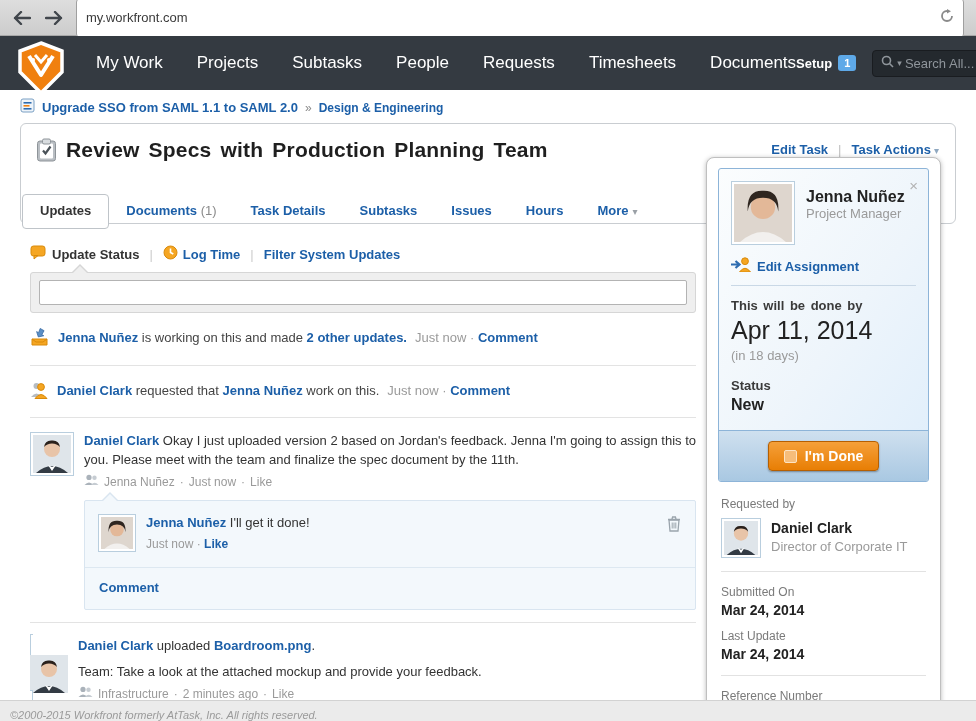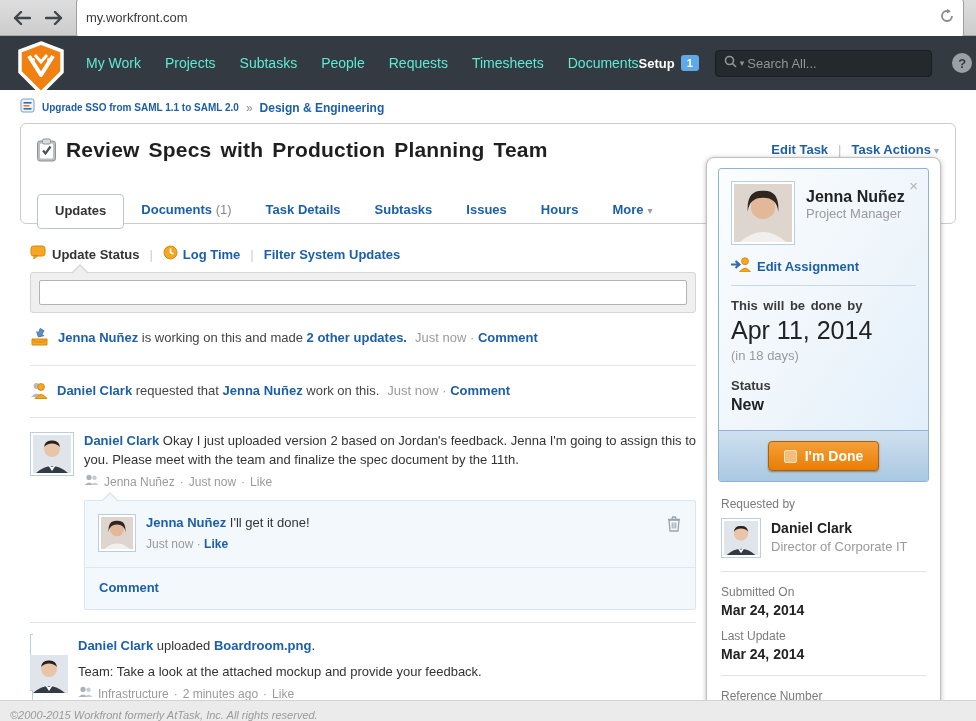--- a/index.html
+++ b/index.html
@@ -15,51 +15,51 @@
     display:flex; align-items:center; padding:0 12px; gap:12px; }
   .nav-arrow { width:20px; height:20px; display:flex; align-items:center; justify-content:center; cursor:pointer; }
   .url-bar { flex:1; height:40px; background:#fff; border:1px solid #9f9f9f; border-radius:4px;
     display:flex; align-items:center; padding:0 9px; font-size:13px; color:#3a3a3a; }
   .url-bar .reload { margin-left:auto; }
 
   
   .navbar { height:54px; background:#343a41; display:flex; align-items:center; padding:0 16px 0 0; position:relative; }
   .wf-logo { position:absolute; left:16px; top:5px; z-index:6; cursor:pointer; }
   .nav-items { display:flex; gap:24px; margin-left:86px; }
-  .nav-item { color:#5eead4; font-size:14px; cursor:pointer; white-space:nowrap; }
+  .nav-item { color:#ffffff; font-size:17px; cursor:pointer; white-space:nowrap;margin-left:10px; }
   .setup-wrap { margin-left:auto; display:flex; align-items:center; gap:6px; cursor:pointer; }
   .setup-label { color:#fff; font-size:13px; font-weight:bold; }
   .setup-badge { background:#5ea9e8; color:#fff; font-size:11px; font-weight:bold; padding:2px 6px; border-radius:3px; }
   .search-box { width:228px; height:27px; background:#24292e; border:1px solid #191c20; border-radius:4px;
     display:flex; align-items:center; padding:0 8px; gap:3px; margin:0 20px 0 16px; }
   .search-box input { flex:1; background:transparent; border:none; outline:none; color:#cfd3d7; font-size:13px; min-width:0; }
   .search-box input::placeholder { color:#8f959b; }
   .search-caret { color:#8f959b; font-size:9px; }
   .nav-right { display:flex; align-items:center; gap:13px; }
   .help-circle { width:20px; height:20px; border-radius:50%; background:#9aa0a6; color:#343a41;
     font-weight:bold; font-size:13px; display:flex; align-items:center; justify-content:center; cursor:pointer; }
   .star-icon { color:#9aa0a6; font-size:19px; cursor:pointer; line-height:1; }
 
   
   .breadcrumb { padding:8px 20px 6px; display:flex; align-items:center; gap:7px; }
-  .bc-project { color:#1c5fa8; font-weight:bold; font-size:10px; }
+  .bc-project { color:#1c5fa8; font-weight:bold; font-size:13px; }
   .bc-chevron { color:#8a8a8a; font-size:12px; }
   .bc-section { color:#1c5fa8; font-weight:bold; font-size:12px; }
 
   
   .main-wrap { position:relative; margin:0 20px; }
   .header-card { border:1px solid #c9cdd1; border-radius:6px; height:101px; position:relative; background:#fff; }
   .title-row { display:flex; align-items:flex-start; padding:14px 16px 0 15px; gap:9px; }
   .page-title { font-size:21px; font-weight:bold; color:#1f1f1f; letter-spacing:.2px; word-spacing:3px; }
   .header-links { margin-left:auto; display:flex; align-items:center; gap:10px; padding-top:4px; font-size:13px; }
   .header-links a { color:#1c5fa8; font-weight:bold; }
   .hl-sep { color:#c0c0c0; }
   .hl-caret { color:#8fa8c0; font-size:10px; margin-left:3px; }
 
-  .tabs { position:absolute; left:16px; bottom:-6px; display:flex; align-items:flex-start; z-index:3; }
+  .tabs { position:absolute; left:1px; bottom:-6px; display:flex; align-items:center; z-index:3; }
   .tab { font-size:13px; color:#1c5fa8; font-weight:bold; padding:8px 17px 10px; cursor:pointer; white-space:nowrap; }
   .tab .count { color:#8a8a8a; font-weight:normal; }
   .tab.active { background:#fff; border:1px solid #bfc4c9; border-radius:4px; color:#333; }
   .tab .caret { color:#9aa0a6; font-size:10px; margin-left:4px; }
 
   .content-row { display:flex; min-height:488px; }
   .feed { flex:1; padding:0 10px; }
   .rail { width:250px; border-left:1px solid #e4e4e4; }
 
   

